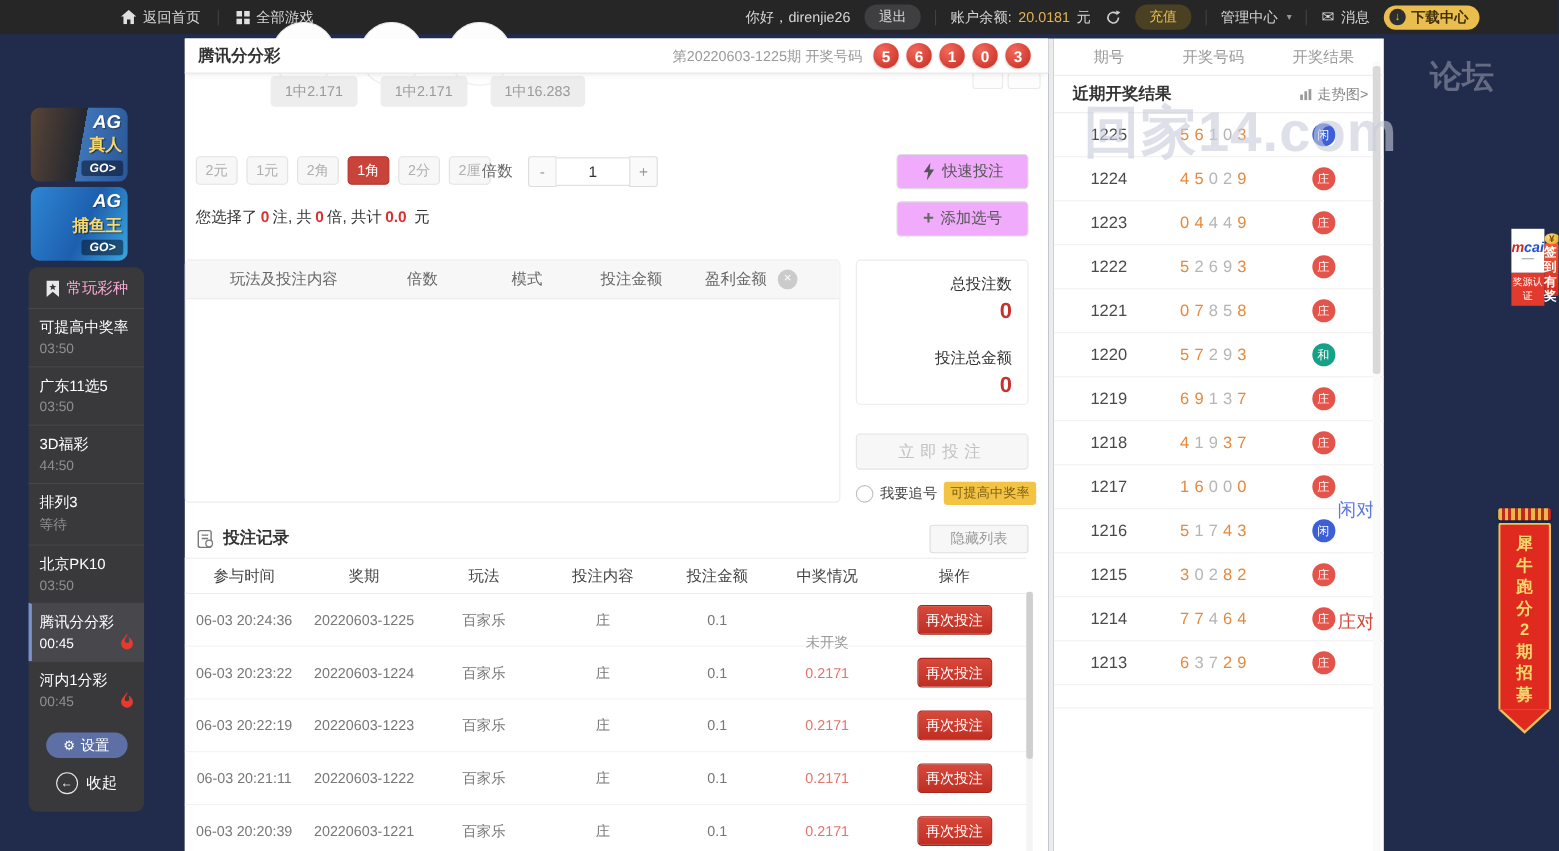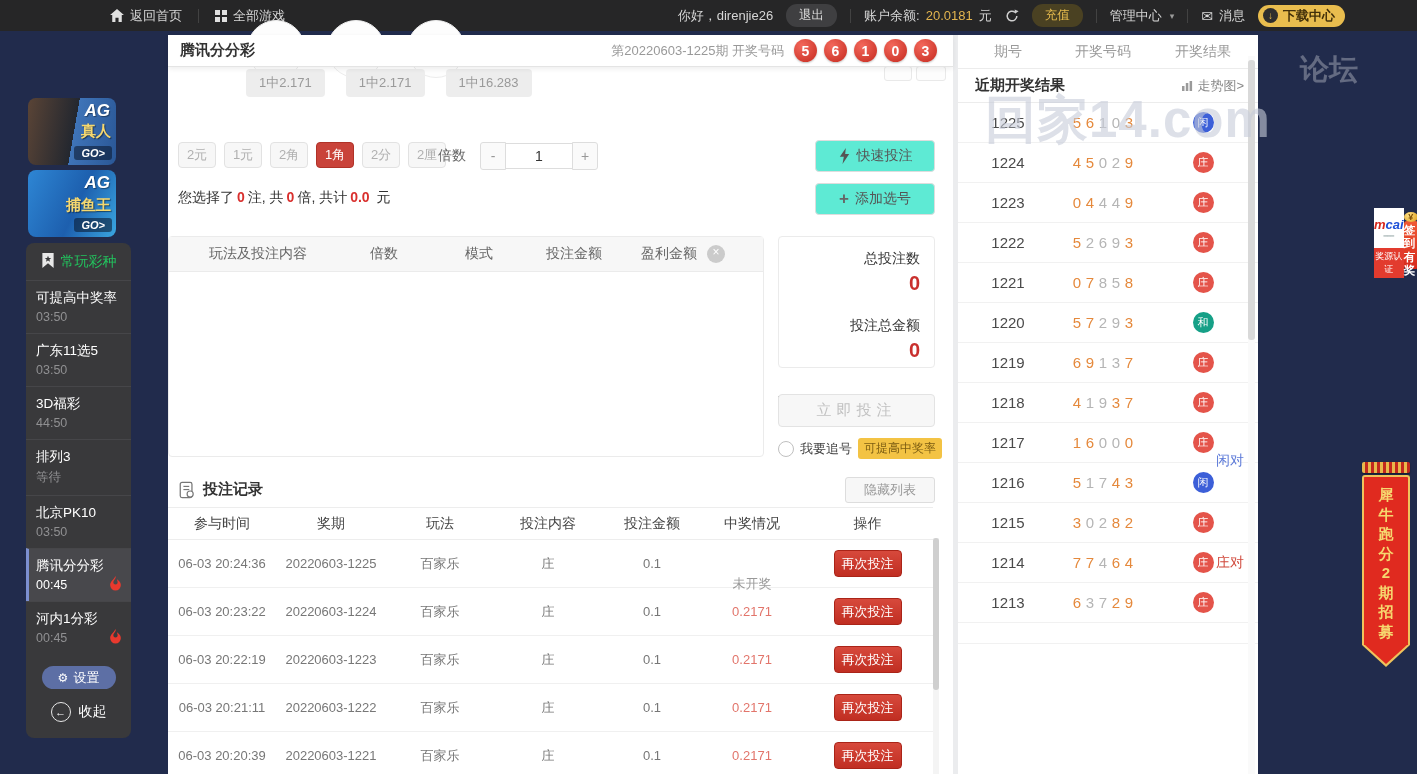--- a/index.html
+++ b/index.html
@@ -49,21 +49,21 @@
   
   #chip-row{position:absolute;left:178px;top:142px;display:flex;gap:8px;z-index:3;}
   .chip{min-width:32px;height:24px;background:#f7f7f7;border:1px solid #e2e2e2;border-radius:4px;
         color:#b0b0b0;font-size:13px;display:flex;align-items:center;justify-content:center;padding:0 2px;cursor:pointer;}
   .chip.sel{background:#c9433a;border-color:#b03228;color:#fff;}
   #mult{position:absolute;left:438px;top:142px;display:flex;align-items:center;z-index:3;font-size:14px;color:#666;}
   .step-btn{width:24px;height:26px;background:#fafafa;border:1px solid #ddd;color:#999;
             display:flex;align-items:center;justify-content:center;cursor:pointer;font-size:14px;}
   .step-in{width:66px;height:24px;border-top:1px solid #ddd;border-bottom:1px solid #ddd;
            text-align:center;line-height:24px;color:#333;background:#fff;}
-  .side-btn{position:absolute;left:815px;width:118px;height:30px;background:#5eead4;border:1px solid #ddd;
+  .side-btn{position:absolute;left:815px;width:118px;height:30px;background:#f0abfc;border:1px solid #ddd;
             border-radius:4px;color:#555;font-size:14px;display:flex;align-items:center;justify-content:center;
             gap:6px;cursor:pointer;z-index:3;}
   #sel-line{position:absolute;left:178px;top:189px;font-size:14px;color:#333;z-index:3;}
   #sel-line b{color:#d9302e;padding:0 3px;}
   
   #slip{position:absolute;left:168px;top:236px;width:594px;height:219px;border:1px solid #ebebeb;border-radius:4px;background:#fff;z-index:3;}
   #slip .head{height:34px;background:#f7f7f7;border-bottom:1px solid #ebebeb;display:flex;align-items:center;
               font-size:14px;color:#666;padding-left:40px;position:relative;}
   #slip .head span{display:inline-block;text-align:center;}
   #slip .head span:nth-child(1){width:130px;text-align:left;}
@@ -110,30 +110,30 @@
   #res-head span{text-align:center;}
   #res-head span:nth-child(1){width:100px;}
   #res-head span:nth-child(2){width:90px;}
   #res-head span:nth-child(3){width:110px;}
   .rrow{height:39px;border-bottom:1px solid #f1f1f1;display:flex;align-items:center;}
   .rrow .iss{width:100px;text-align:center;font-size:15px;color:#4a4a4a;}
   .rrow .digs{width:90px;text-align:center;font-size:15px;}
   .rrow .digs i{font-style:normal;display:inline-block;width:13px;}
   .rrow .bcell{width:110px;display:flex;justify-content:center;position:relative;}
   .rbadge{width:21px;height:21px;border-radius:50%;color:#fff;font-size:11px;display:flex;align-items:center;justify-content:center;}
-  .rtag{position:absolute;left:calc(50% + 13px);font-size:14px;white-space:nowrap;}
+  .rtag{position:absolute;left:calc(50% + 13px);font-size:17px;white-space:nowrap;}
   .empty-row{height:20px;border-bottom:1px solid #f1f1f1;}
   
   .sb-banner{position:absolute;left:28px;width:88px;height:67px;border-radius:8px;overflow:hidden;cursor:pointer;color:#fff;}
   .sb-banner .ag{position:absolute;right:6px;top:3px;font-size:17px;font-weight:bold;font-style:italic;text-shadow:1px 1px 1px rgba(0,0,0,.4);}
   .sb-banner .nm{position:absolute;right:5px;top:24px;font-size:15px;font-weight:bold;color:#f6d86f;text-shadow:1px 1px 1px rgba(0,0,0,.5);}
   .sb-banner .go{position:absolute;right:4px;bottom:5px;background:rgba(10,20,40,.55);border-radius:3px;
                  font-size:11px;font-weight:bold;font-style:italic;padding:1px 7px;}
   #sb-panel{position:absolute;left:26px;top:243px;width:105px;background:#39393b;border-radius:8px;padding-bottom:14px;}
-  #sb-panel .ph{display:flex;justify-content:center;gap:6px;color:#22c55e;font-size:14px;padding:10px 0 9px;}
+  #sb-panel .ph{display:flex;align-items:center;justify-content:center;gap:6px;color:#f9a8d4;font-size:14px;padding:10px 0 9px;}
   .sitem{position:relative;padding:8px 10px 9px;border-top:1px solid #464649;cursor:pointer;}
   .sitem .nm{font-size:13.5px;color:#fff;}
   .sitem .tm{font-size:12.5px;color:#909092;margin-top:3px;}
   .sitem.active{background:#48484c;border-left:3px solid #7c8fd0;padding-left:7px;}
   .sitem.active .tm{color:#fff;}
   .flame{position:absolute;right:9px;bottom:10px;}
   #set-btn{margin:12px auto 0;width:74px;height:23px;border-radius:12px;background:#5d6fa5;color:#fff;font-size:13px;
            display:flex;align-items:center;justify-content:center;gap:5px;cursor:pointer;}
   #collapse{margin:13px auto 2px;display:flex;align-items:center;justify-content:center;gap:8px;color:#fff;font-size:14px;cursor:pointer;}
   #collapse .cc{width:18px;height:18px;border:1.5px solid #e8e8e8;border-radius:50%;display:flex;align-items:center;

